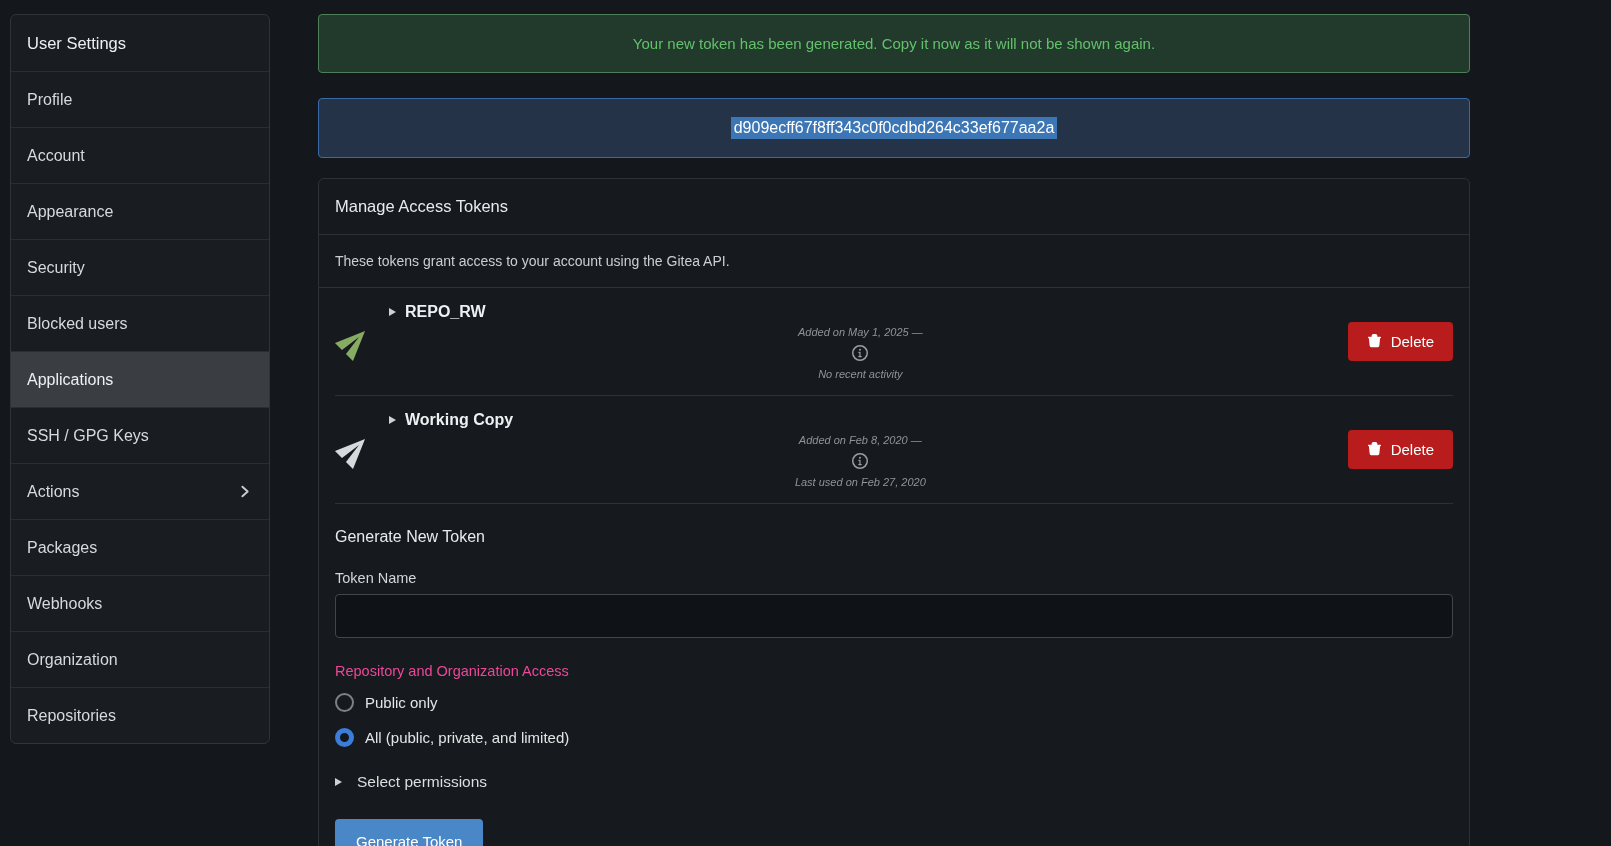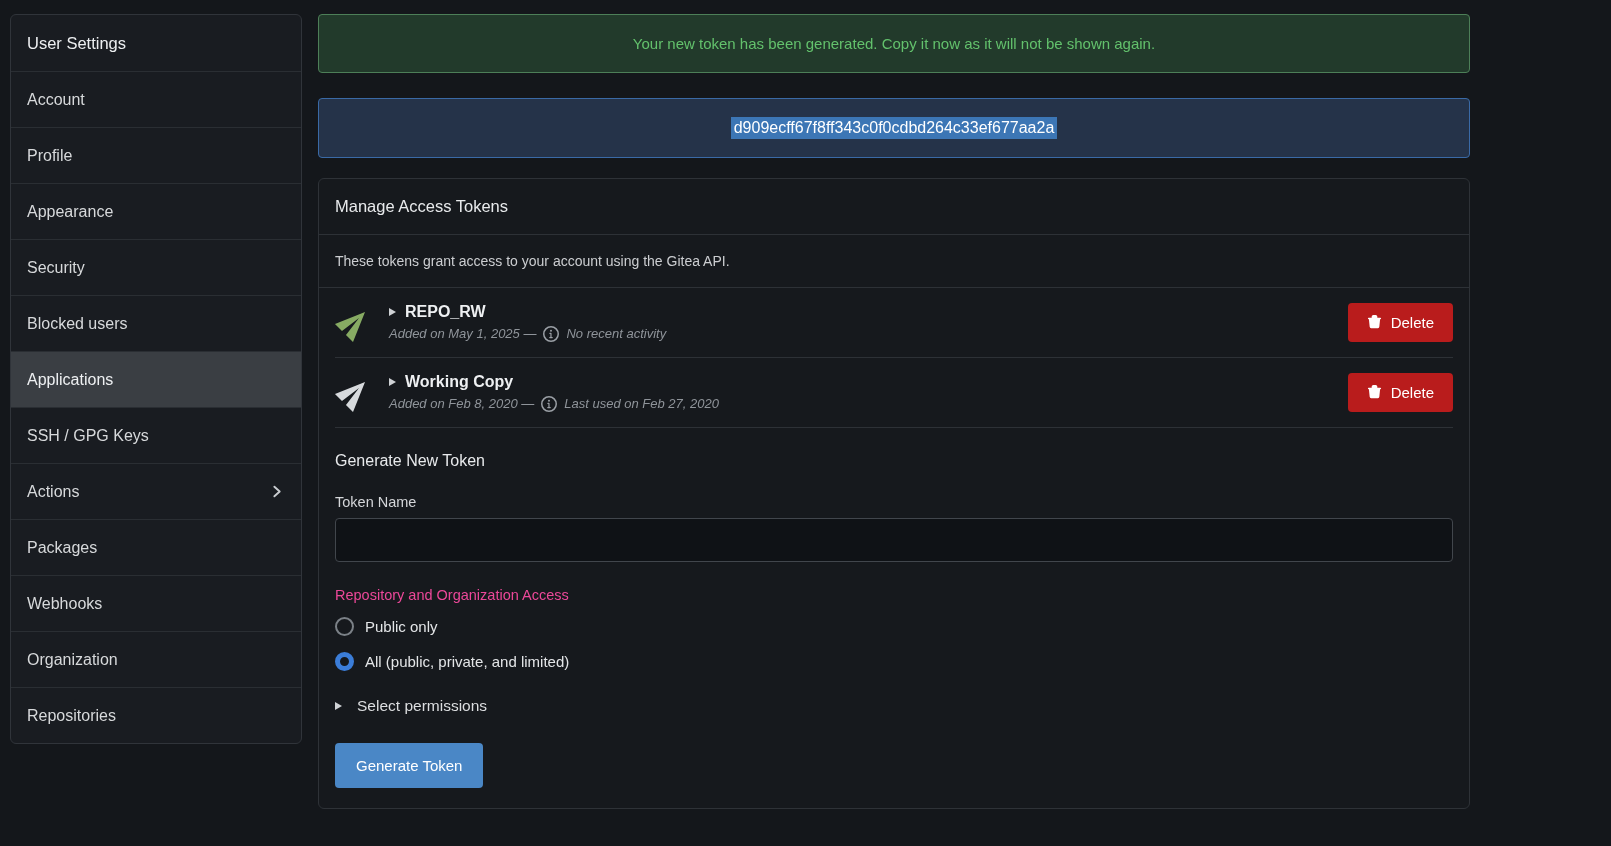--- a/index.html
+++ b/index.html
@@ -7,21 +7,21 @@
   body {
     position:relative;
     background:#14171b;
     font-family:"Liberation Sans", sans-serif;
     color:#d8dadc;
     overflow:hidden;
   }
 
   
   .sidebar {
-    position:absolute; left:10px; top:14px; width:292px;
+    position:absolute; left:10px; top:14px; width:260px;
     background:#191c21;
     border:1px solid #30343a;
     border-radius:6px;
     overflow:hidden;
   }
   .sb-item {
     height:56px; display:flex; align-items:center;
     padding:0 16px; font-size:16px; color:#d7d9db;
     border-top:1px solid #2a2e33;
     cursor:pointer;
@@ -82,22 +82,22 @@
     display:flex; align-items:center; gap:9px;
     font-size:16px; font-weight:bold; color:#eef0f2; cursor:pointer;
   }
   .tri {
     width:0; height:0; display:inline-block;
     border-left:7px solid #cfd2d5;
     border-top:4.5px solid transparent;
     border-bottom:4.5px solid transparent;
   }
   .token-meta {
-    margin-top:5px; display:flex; gap:7px;
-    font-style:italic; font-size:13px; color:#8f949a;
+    margin-top:5px; display:flex; align-items:center; gap:7px;
+    font-style:italic; font-size:11px; color:#8f949a;flex-direction:column;
   }
   .info-icon { display:flex; align-items:center; color:#9a9fa5; }
   .delete-btn {
     display:flex; align-items:center; gap:9px;
     background:#b91c1c; color:#ffffff; border:none; border-radius:4px;
     padding:11px 19px; font-size:15px; font-family:inherit; cursor:pointer;
   }
 
   .form { padding:16px 16px 20px 16px; }
   .form-title { font-size:16px; color:#e8eaec; margin:8px 0 24px; }
@@ -121,22 +121,22 @@
     margin-top:28px;
     background:#4a87c6; color:#ffffff; border:none; border-radius:4px;
     padding:14px 21px; font-size:15px; font-family:inherit; cursor:pointer;
   }
 </style>
 </head>
 <body>
 
 <nav class="sidebar">
   <div class="sb-item sb-title">User Settings</div>
+  <div class="sb-item">Profile</div>
   <div class="sb-item">Account</div>
-  <div class="sb-item">Profile</div>
   <div class="sb-item">Appearance</div>
   <div class="sb-item">Security</div>
   <div class="sb-item">Blocked users</div>
   <div class="sb-item active">Applications</div>
   <div class="sb-item">SSH / GPG Keys</div>
   <div class="sb-item">
     <span>Actions</span>
     <span class="sb-spacer"></span>
     <span class="sb-chevron">
       <svg width="17" height="17" viewBox="0 0 16 16">

